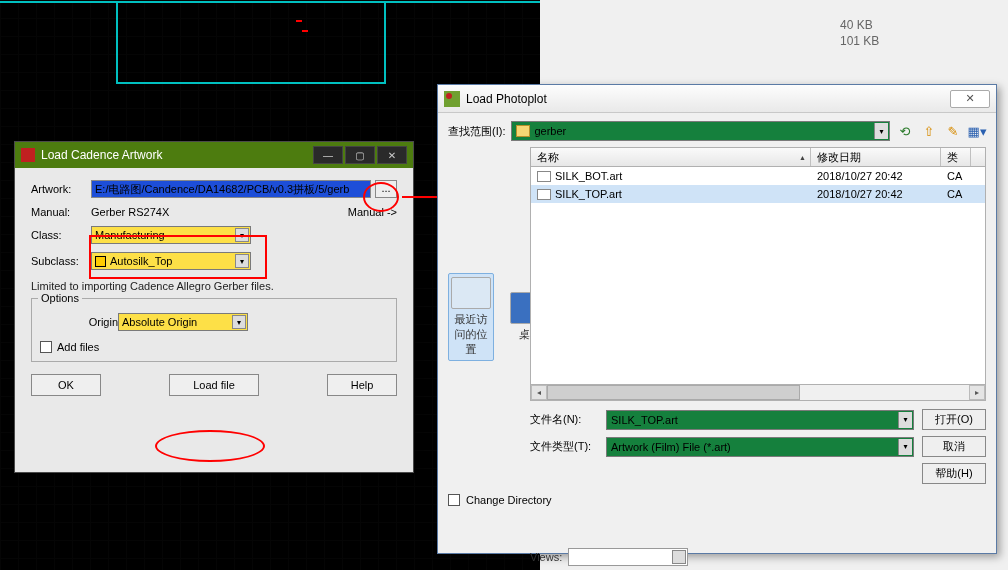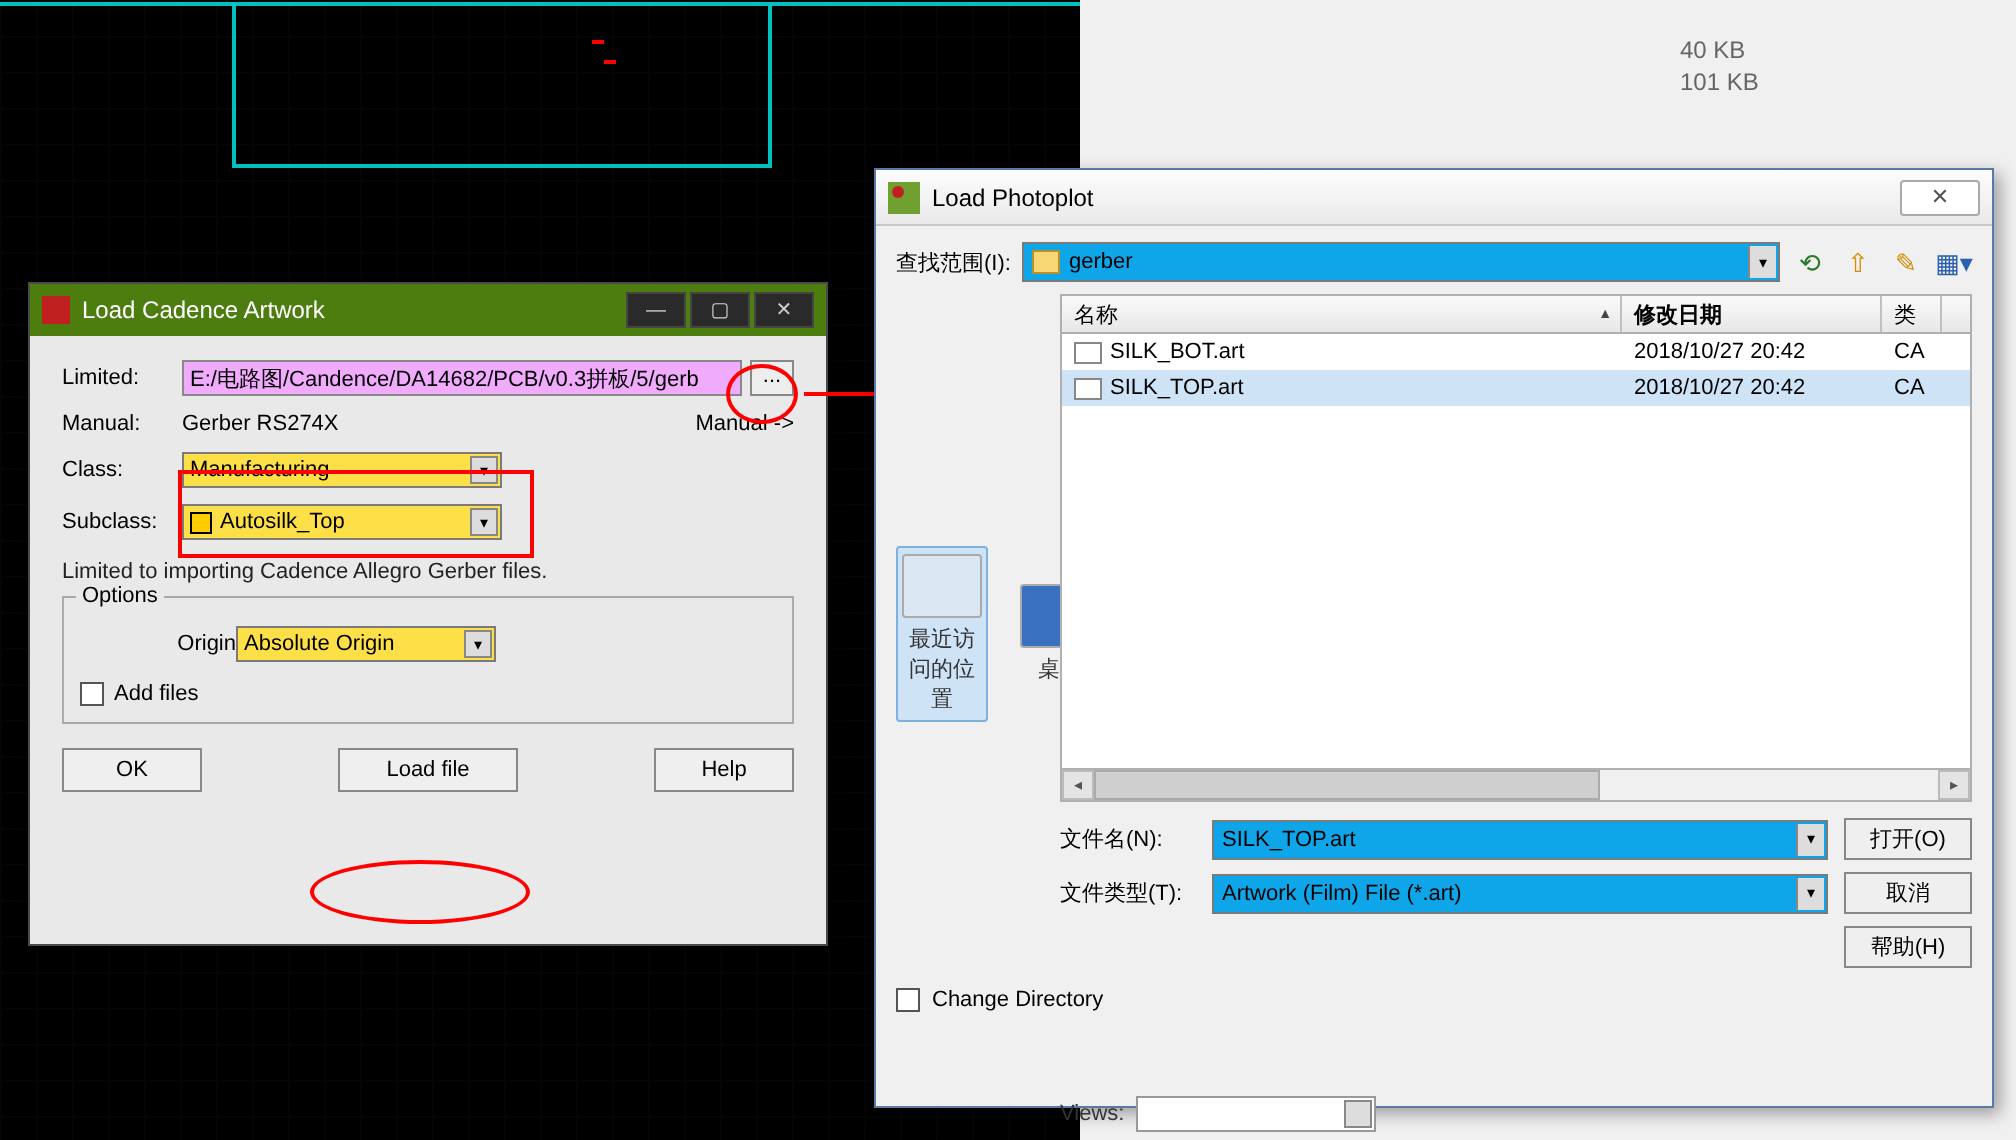--- a/index.html
+++ b/index.html
@@ -29,21 +29,21 @@
   .dlg-art-title {
     height: 26px; background: #4d7c0f; color: #fff; display: flex; align-items: center;
     padding: 0 6px; font-size: 12px;
   }
   .dlg-art-title .ti { width:14px; height:14px; background:#c02020; margin-right:6px; }
   .dlg-art-title .spacer { flex:1; }
   .dlg-art-title .winbtn { width:30px; height:18px; margin-left:2px; background:#2a2a2a; border:1px solid #444; display:flex; align-items:center; justify-content:center; color:#ccc; font-size:10px; }
   .dlg-art-body { padding: 12px 16px 10px; color:#000; }
   .row { display:flex; align-items:center; margin-bottom:8px; }
   .lbl { width:60px; }
-  .txt-input { flex:1; border:1px solid #888; background:#f0abfc; padding:1px 3px; height:18px; font-size:11px; }
+  .txt-input { flex:1; border:1px solid #888; background:#1d4ed8; padding:1px 3px; height:18px; font-size:11px; }
   .browse { width:22px; height:18px; border:1px solid #888; background:#eee; margin-left:4px; text-align:center; line-height:14px; }
   .man-link { margin-left:auto; text-decoration:none; color:#000; }
   .combo { position:relative; display:flex; align-items:center; background:#fde047; border:1px solid #7a7a7a; height:18px; width:160px; padding:0 16px 0 3px; }
   .combo .arr { position:absolute; right:1px; top:1px; width:14px; height:14px; background:#ddd; border:1px solid #888; display:flex; align-items:center; justify-content:center; font-size:8px; }
   .combo .sw { width:11px; height:11px; background:#ffcc00; border:1px solid #000; margin-right:4px; }
   .circle-red { position:absolute; border:2px solid #ff0000; border-radius:50%; pointer-events:none; }
   .box-red { position:absolute; border:2px solid #ff0000; pointer-events:none; }
   .note { margin:10px 0 6px; font-size:11px; color:#222; }
   .fs { border:1px solid #aaa; padding:10px 8px 8px; margin-bottom:4px; position:relative; }
   .fs-title { position:absolute; top:-7px; left:6px; background:#e9e9e9; padding:0 3px; font-size:11px; }
@@ -66,21 +66,21 @@
   .pp-title {
     height:28px; background:linear-gradient(#fdfdfd,#e9e9e9); border-bottom:1px solid #c8c8c8;
     display:flex; align-items:center; padding:0 6px;
   }
   .pp-title .ti { width:16px; height:16px; background:#70a030; margin-right:6px; position:relative; }
   .pp-title .ti::before { content:""; position:absolute; left:2px; top:2px; width:6px; height:6px; background:#c02020; border-radius:50%; }
   .pp-title .spacer { flex:1; }
   .pp-title .close { width:40px; height:18px; border:1px solid #aaa; border-radius:2px; background:#fff; display:flex; align-items:center; justify-content:center; color:#555; font-size:11px; }
   .pp-body { padding:8px 10px; }
   .pp-top { display:flex; align-items:center; gap:6px; margin-bottom:6px; }
-  .pp-combo { flex:1; border:1px solid #7a7a7a; background:#0ea5e9; height:20px; display:flex; align-items:center; padding:0 16px 0 4px; position:relative; font-size:11px; }
+  .pp-combo { flex:1; border:1px solid #7a7a7a; background:#15803d; height:20px; display:flex; align-items:center; padding:0 16px 0 4px; position:relative; font-size:11px; }
   .pp-combo .arr { position:absolute; right:1px; top:1px; width:14px; height:16px; background:#ddd; border-left:1px solid #888; display:flex; align-items:center; justify-content:center; font-size:8px; }
   .pp-combo .folder { width:14px; height:12px; background:#f7d774; border:1px solid #b8902a; margin-right:4px; }
   .tb-ico { width:18px; height:18px; display:flex; align-items:center; justify-content:center; font-size:13px; }
 
   .pp-main { display:flex; gap:6px; }
   .pp-places { width:76px; display:flex; align-items:center; gap:16px; padding-top:2px; }
   .place { display:flex; flex-direction:column; align-items:center; gap:3px; font-size:11px; color:#333; text-align:center; width:70px; }
   .place .pic { width:40px; height:32px; border:1px solid #aaa; background:#dbe8f4; border-radius:2px; }
   .place.sel { background:#cfe3f7; border:1px solid #7eb0e0; padding:3px 2px; border-radius:2px; }
 
@@ -130,21 +130,21 @@
   <div class="dlg-art-title">
     <div class="ti"></div>
     <span>Load Cadence Artwork</span>
     <div class="spacer"></div>
     <div class="winbtn">—</div>
     <div class="winbtn">▢</div>
     <div class="winbtn">✕</div>
   </div>
   <div class="dlg-art-body">
     <div class="row">
-      <span class="lbl">Limited:</span>
+      <span class="lbl">Artwork:</span>
       <input class="txt-input" style="width: 270px;" value="E:/电路图/Candence/DA14682/PCB/v0.3拼板/5/gerb">
       <div class="browse">...</div>
     </div>
     <div class="row">
       <span class="lbl">Manual:</span>
       <span>Gerber RS274X</span>
       <a class="man-link">Manual -&gt;</a>
     </div>
     <div class="row">
       <span class="lbl">Class:</span>
@@ -240,21 +240,21 @@
           <span>网络</span>
         </div>
       </div>
 
       <div class="pp-list">
         <div class="pp-head">
           <div class="col" style="width:280px;">
             <span>名称</span>
             <span class="sarr">▲</span>
           </div>
-          <div class="col" style="width:130px;font-weight:bold;">
+          <div class="col" style="width:130px;">
             <span>修改日期</span>
           </div>
           <div class="col" style="width:30px;">
             <span>类</span>
           </div>
         </div>
         <div class="pp-rows">
           <div class="pp-row">
             <div class="c-name">
                 <div class="ic"></div>

